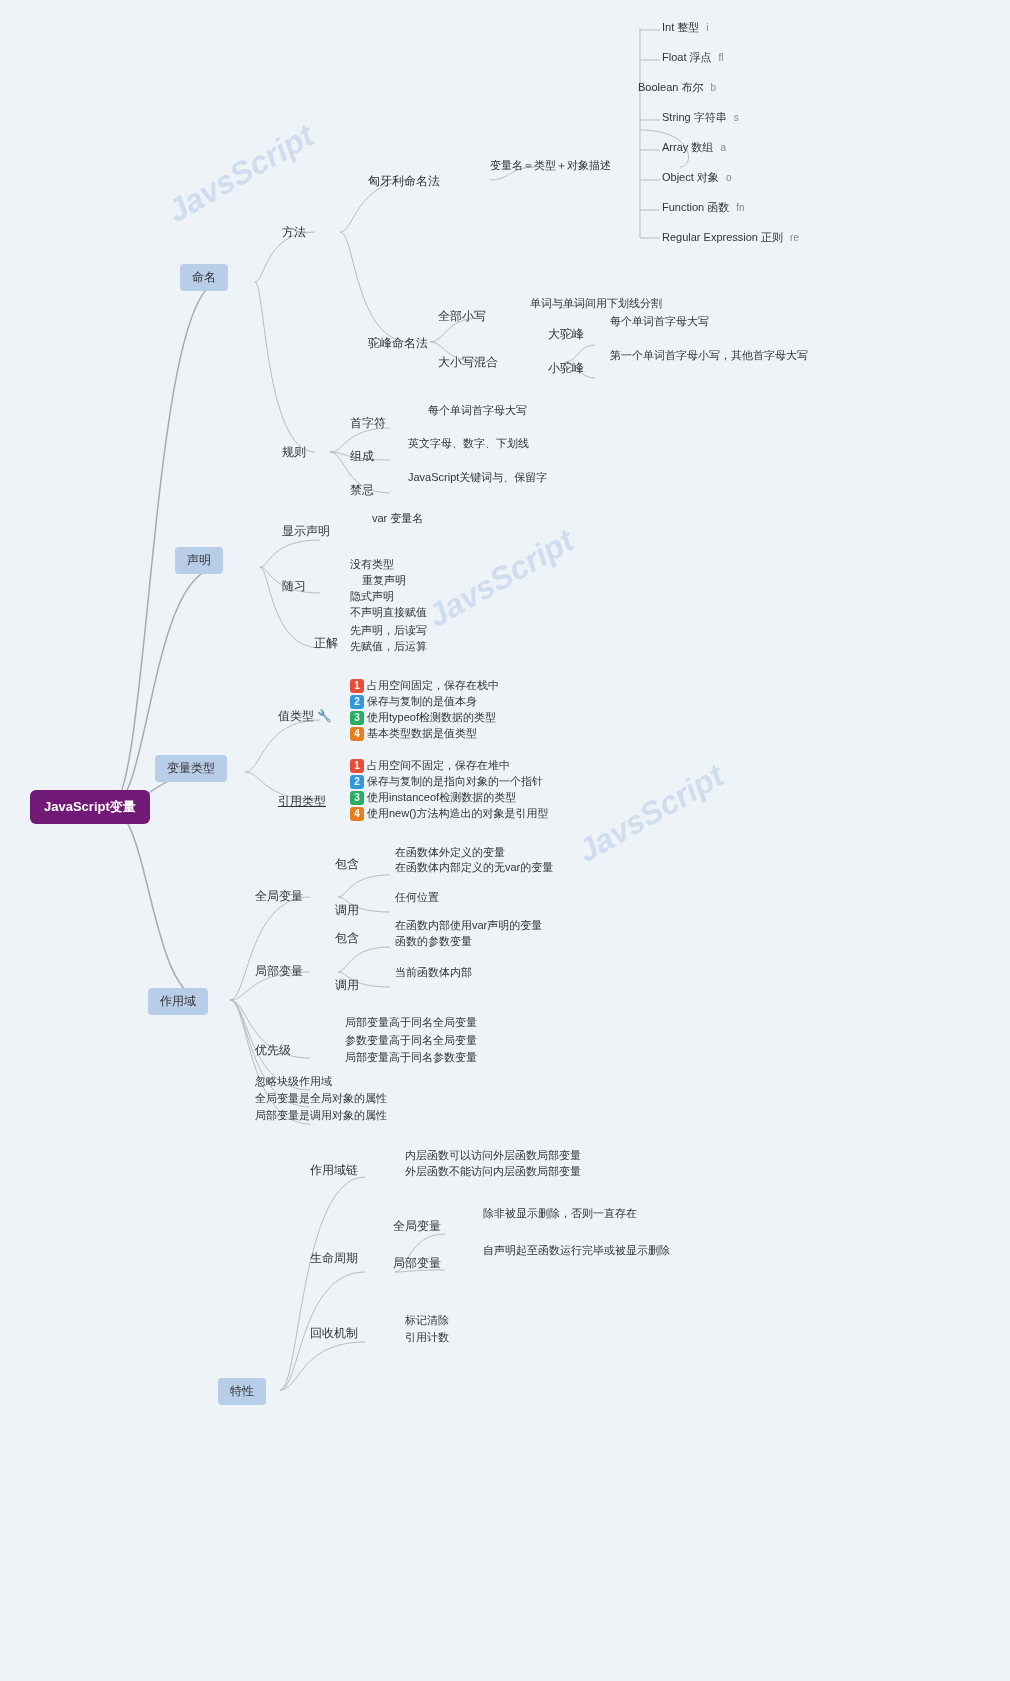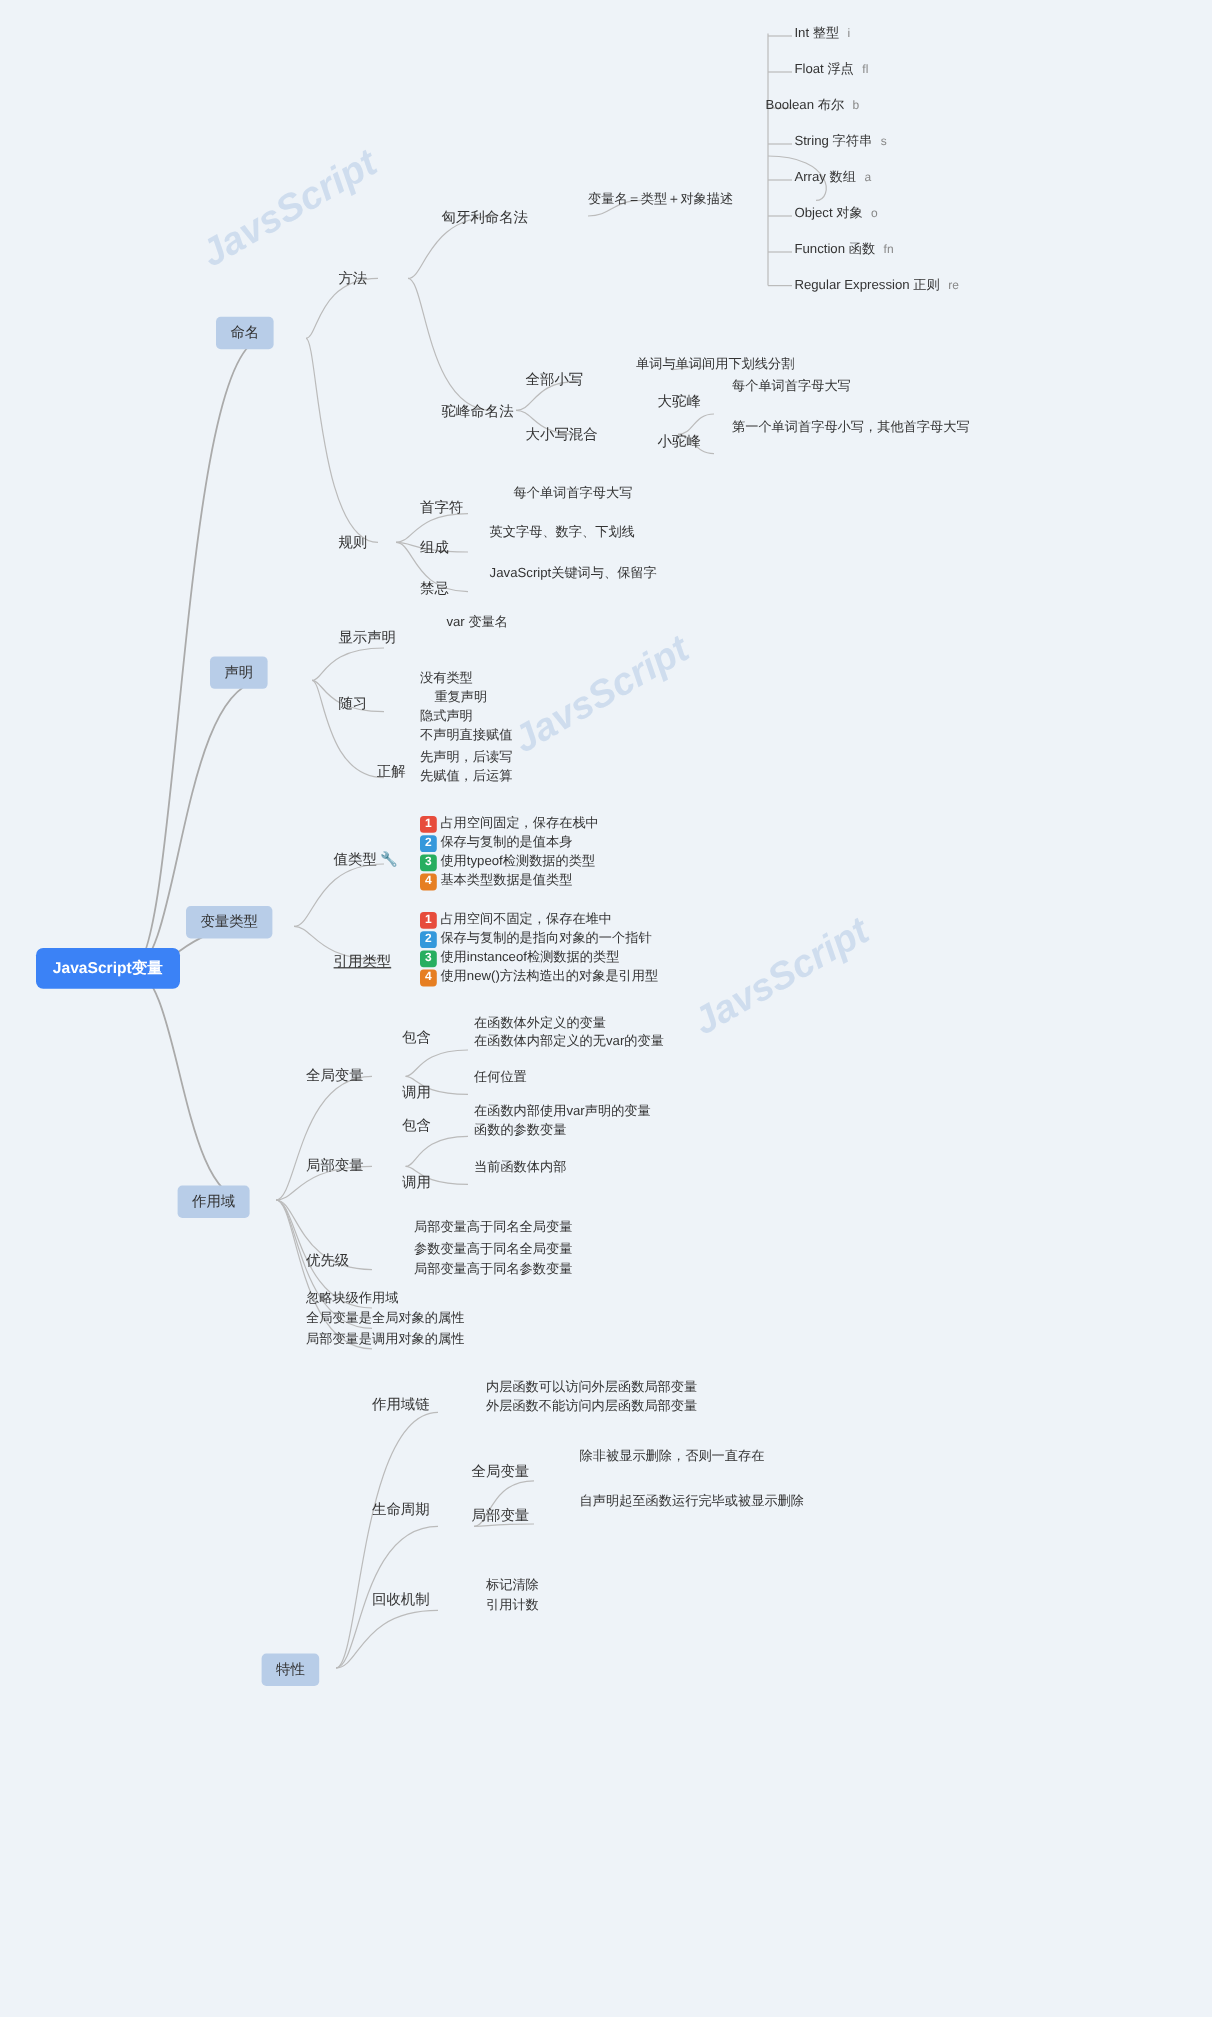--- a/index.html
+++ b/index.html
@@ -16,21 +16,21 @@
     .mind-map-container {
       position: relative;
       width: 1010px;
       height: 1681px;
       background: #eef3f8;
     }
 
     
     .node-central {
       position: absolute;
-      background: #3b82f6;
+      background: #701a75;
       color: white;
       font-size: 13px;
       font-weight: bold;
       padding: 8px 14px;
       border-radius: 6px;
       white-space: nowrap;
     }
 
     
     .node-l1 {

